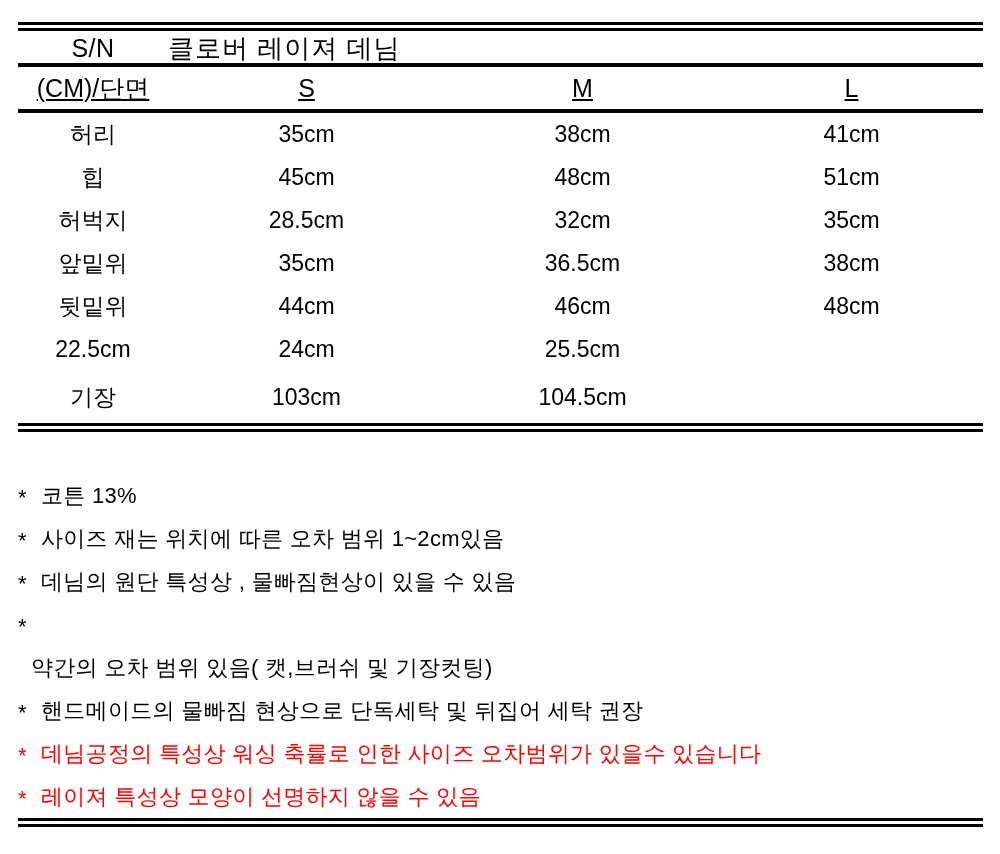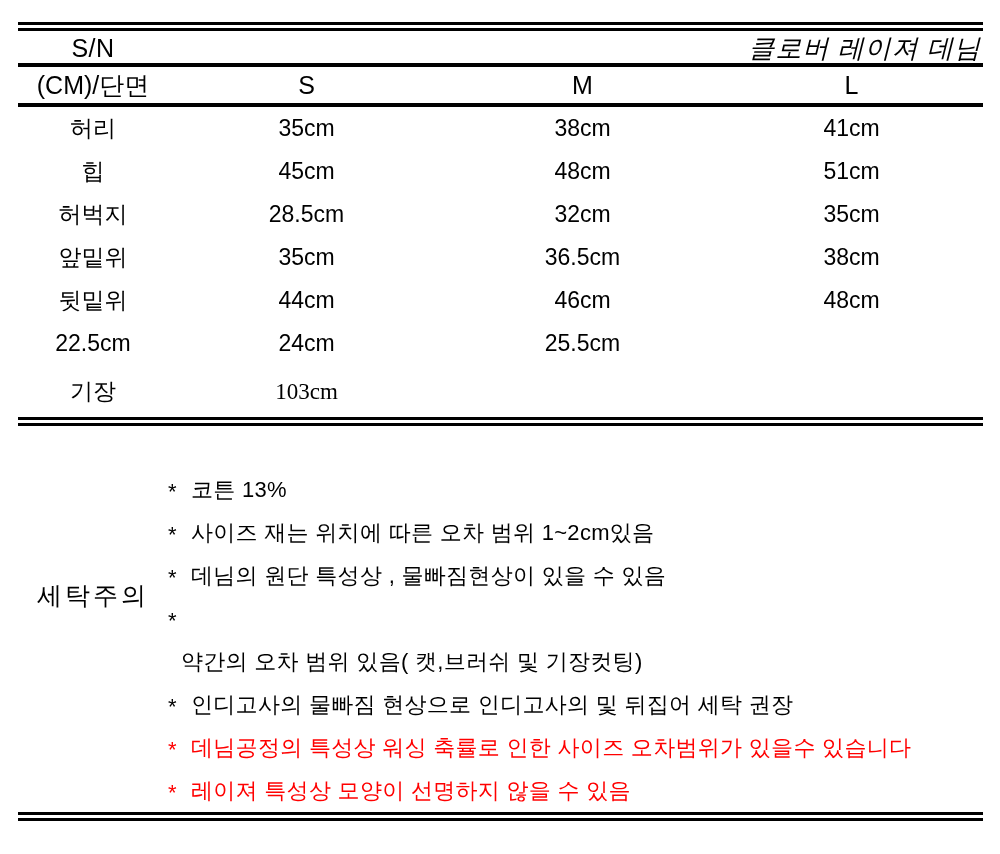--- a/index.html
+++ b/index.html
@@ -33,35 +33,33 @@
     grid-template-columns: 150px 1fr;
     align-items: center;
     height: 32px;
   }
   .sn-cell {
     text-align: center;
     font-size: 25px;
     letter-spacing: 0.5px;
   }
   .product-cell {
-    text-align: right;
     font-size: 26px;
     letter-spacing: 1px;
     padding-right: 2px;
-    font-style: italic;
   }
   .grid-row {
     display: grid;
     grid-template-columns: 150px 277px 275px 1fr;
     align-items: center;
     text-align: center;
   }
-  .header-row { height: 36px; font-size: 25px; }
+  .header-row { height: 42px; font-size: 25px; text-decoration: underline; }
   .data-row   { height: 43px; font-size: 23px; }
-  .data-row.last { margin-top: 5px; font-family: Liberation Serif, serif; }
+  .data-row.last { margin-top: 5px; }
   .gap4 { height: 4px; }
 
   
   .care {
     display: flex;
     padding-top: 42px;
   }
   .care-label {
     width: 150px;
     align-self: center;
@@ -145,28 +143,28 @@
       <div>48cm</div>
     </div>
     <div class="grid-row data-row">
       <div>22.5cm</div>
       <div>24cm</div>
       <div>25.5cm</div>
     </div>
     <div class="grid-row data-row last">
       <div>기장</div>
       <div>103cm</div>
+      <div>104.5cm</div>
     </div>
   </div>
 
   <div class="gap4"></div>
   <div class="rule double"></div>
 
   <div class="care">
-    <div class="care-label">세탁주의</div>
     <div class="care-notes">
 
       <div class="note-line">
         <span class="note-star">*</span>
         <span>코튼 13%</span>
       </div>
       <div class="note-line">
         <span class="note-star">*</span>
         <span>사이즈 재는 위치에 따른 오차 범위 1~2cm있음</span>
       </div>
@@ -176,21 +174,21 @@
       </div>
       <div class="note-line">
         <span class="note-star">*</span>
       </div>
       <div class="note-line cont">
         <span class="note-star"></span>
         <span>약간의 오차 범위 있음( 캣,브러쉬 및 기장컷팅)</span>
       </div>
       <div class="note-line">
         <span class="note-star">*</span>
-        <span>인디고사의 물빠짐 현상으로 인디고사의 및 뒤집어 세탁 권장</span>
+        <span>핸드메이드의 물빠짐 현상으로 단독세탁 및 뒤집어 세탁 권장</span>
       </div>
       <div class="note-line red">
         <span class="note-star">*</span>
         <span>데님공정의 특성상 워싱 축률로 인한 사이즈 오차범위가 있을수 있습니다</span>
       </div>
       <div class="note-line red">
         <span class="note-star">*</span>
         <span>레이져 특성상 모양이 선명하지 않을 수 있음</span>
       </div>
 

